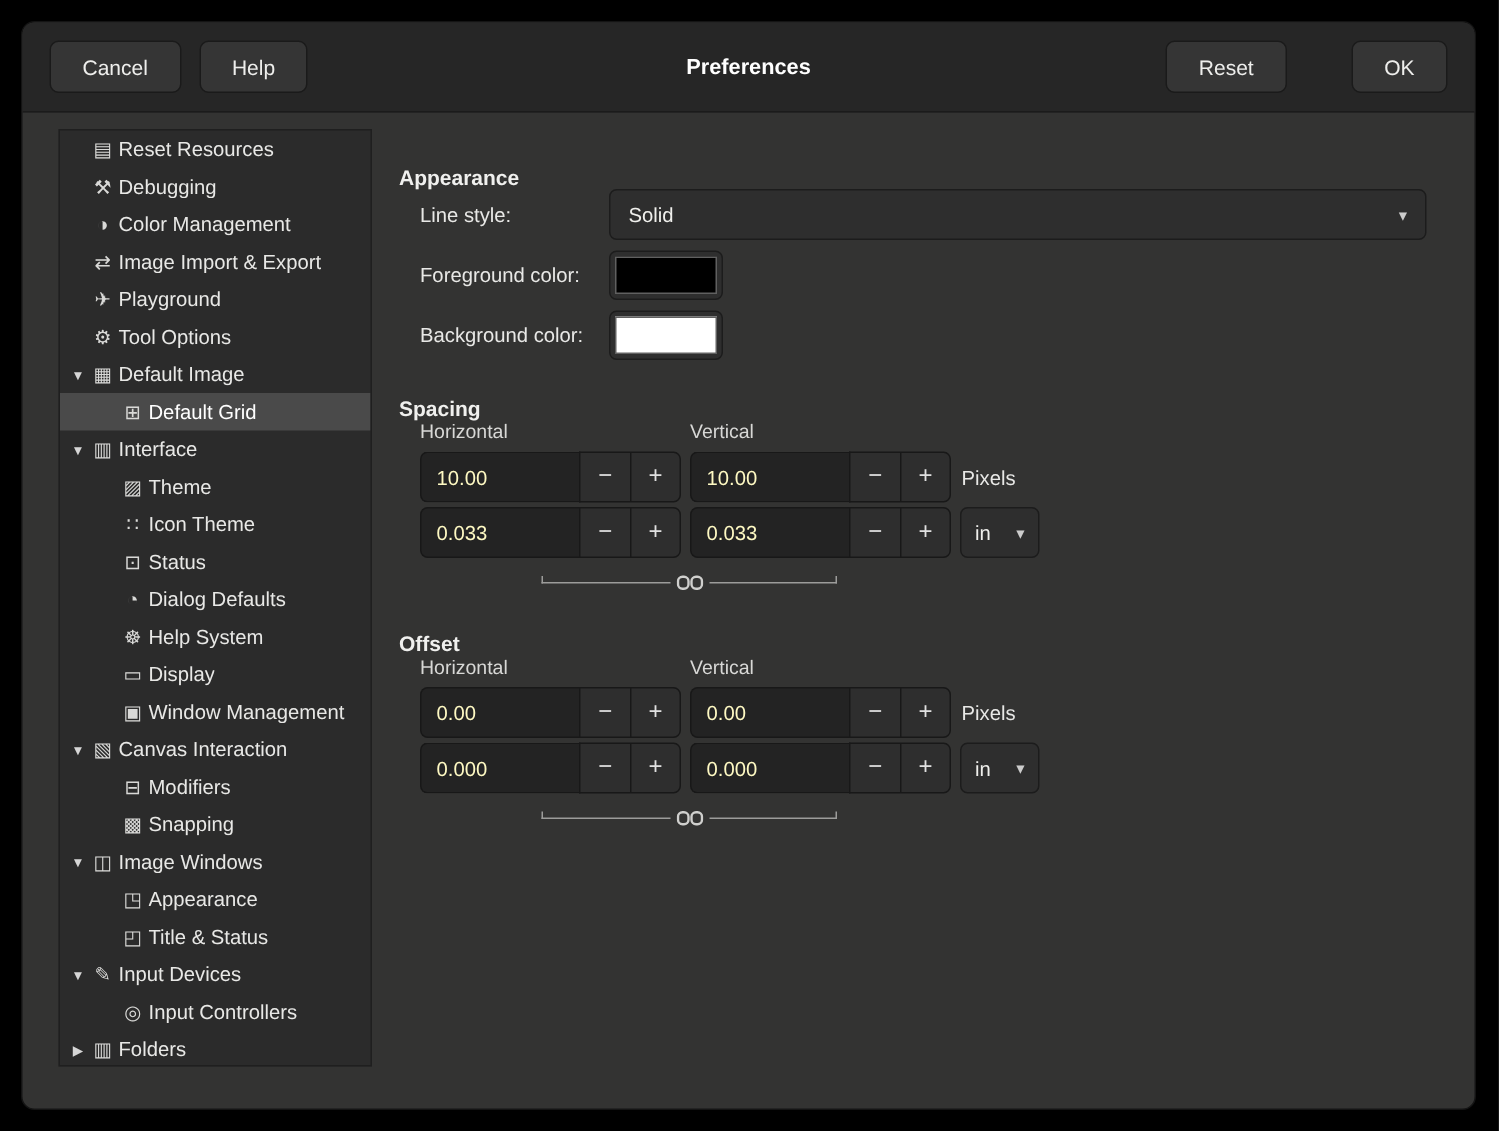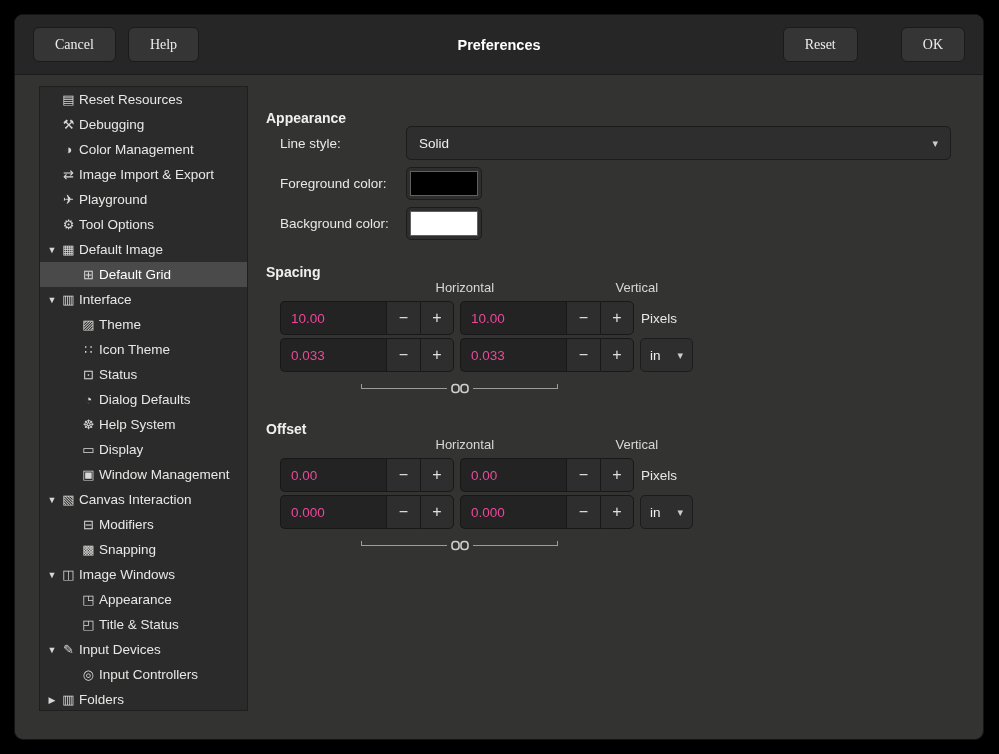--- a/index.html
+++ b/index.html
@@ -29,21 +29,21 @@
     position: relative;
   }
   .tb-group { display: flex; gap: 12px; }
   .tb-right { margin-left: auto; gap: 43px; }
   .btn {
     height: 35px; padding: 0 21px;
     background: #353535;
     border: 1px solid #1a1a1a;
     border-radius: 6px;
     color: #eeeeec; font-size: 14px;
-    font-family: Liberation Serif, serif;
+    font-family: Liberation Sans, sans-serif;
     cursor: default;
   }
   .tb-title {
     position: absolute; left: 50%; top: 50%;
     transform: translate(-50%,-50%);
     color: #ffffff; font-weight: bold; font-size: 14.5px;
   }
   
   .content {
     display: flex;
@@ -110,33 +110,33 @@
   .dropdown .arrow { margin-left: auto; font-size: 11px; color: #cccccc; padding-left: 10px; }
   .color-btn {
     width: 76px; height: 33px;
     background: #2e2e2e;
     border: 1px solid #1c1c1c;
     border-radius: 5px;
     padding: 3px;
   }
   .swatch { width: 100%; height: 100%; border: 1px solid #606060; }
   
-  .cols-header { display: flex; font-size: 13px; color: #d8d8d6; margin-bottom: 6px; justify-content: center; }
+  .cols-header { display: flex; font-size: 13px; color: #d8d8d6; margin-bottom: 6px; }
   .cols-header span { width: 180px; }
   .spin-row { display: flex; align-items: center; margin-bottom: 3px; }
   .spin-group {
     display: flex; width: 174px; height: 34px;
     margin-right: 6px; flex-shrink: 0;
   }
   .spin-input {
     width: 106px; height: 34px;
     background: #232323;
     border: 1px solid #181818; border-right: none;
     border-radius: 5px 0 0 5px;
-    color: #ec4899; font-size: 13.5px;
+    color: #fef9c3; font-size: 13.5px;
     padding: 9px 10px;
     font-family: "Liberation Sans", sans-serif;
     outline: none;
   }
   .spin-btn {
     width: 34px; height: 34px;
     background: #2e2e2e;
     border: 1px solid #181818; border-right: none;
     color: #e0e0e0; font-size: 16px; line-height: 1;
     display: flex; align-items: center; justify-content: center;

